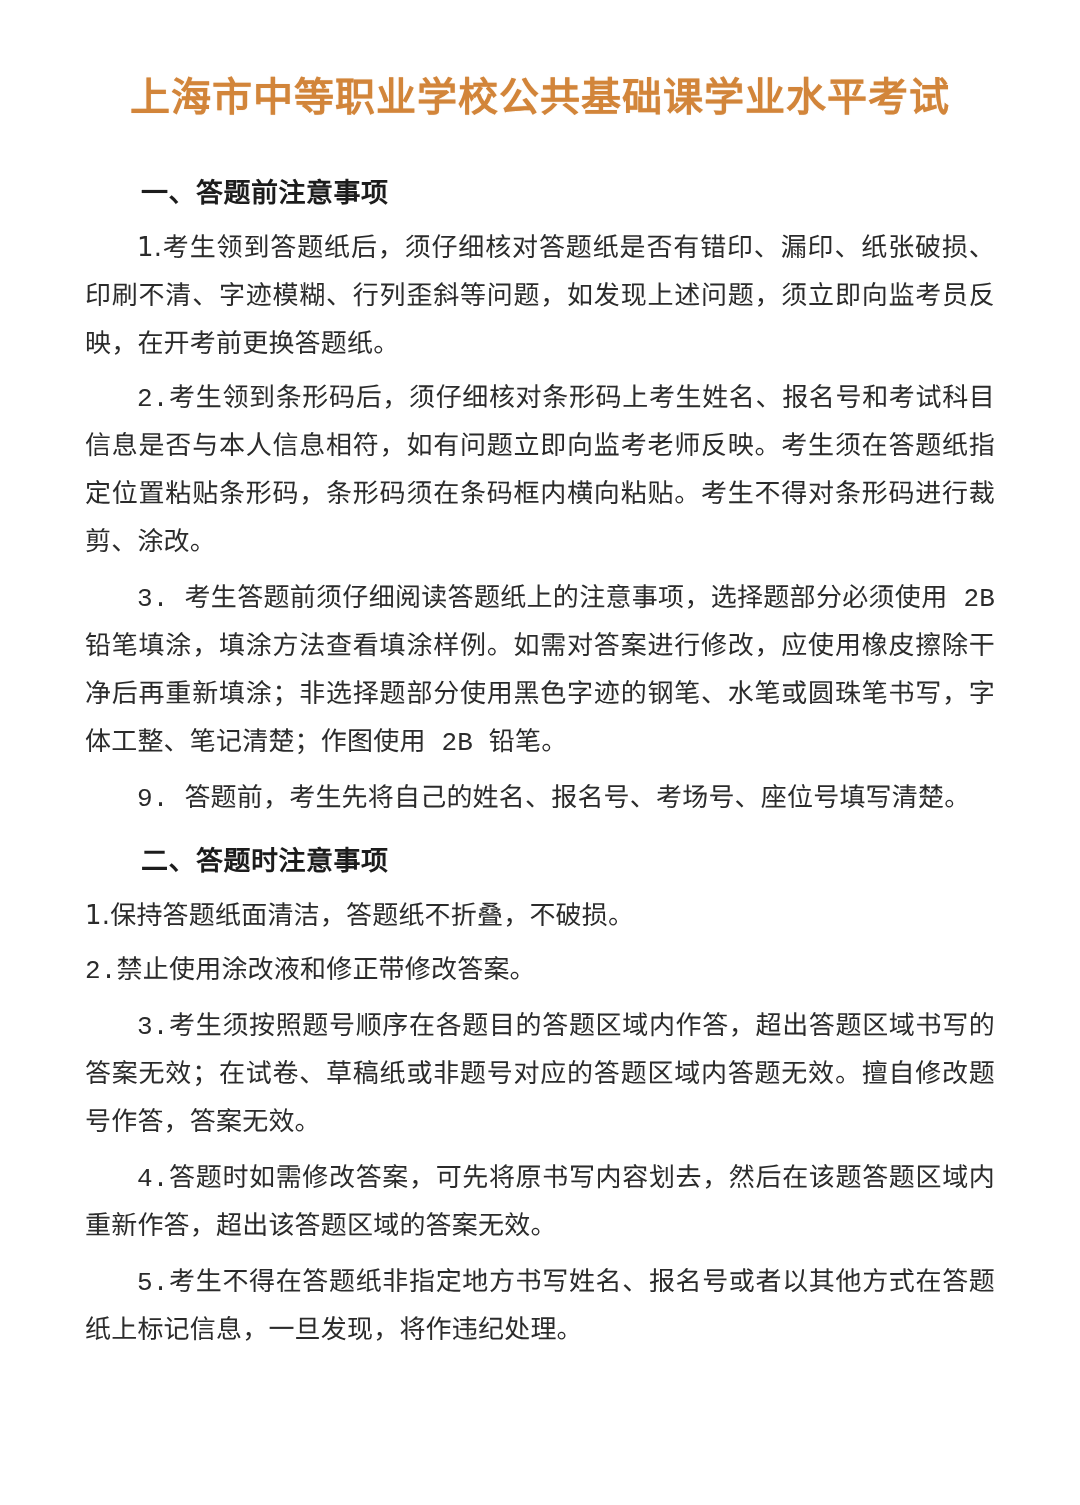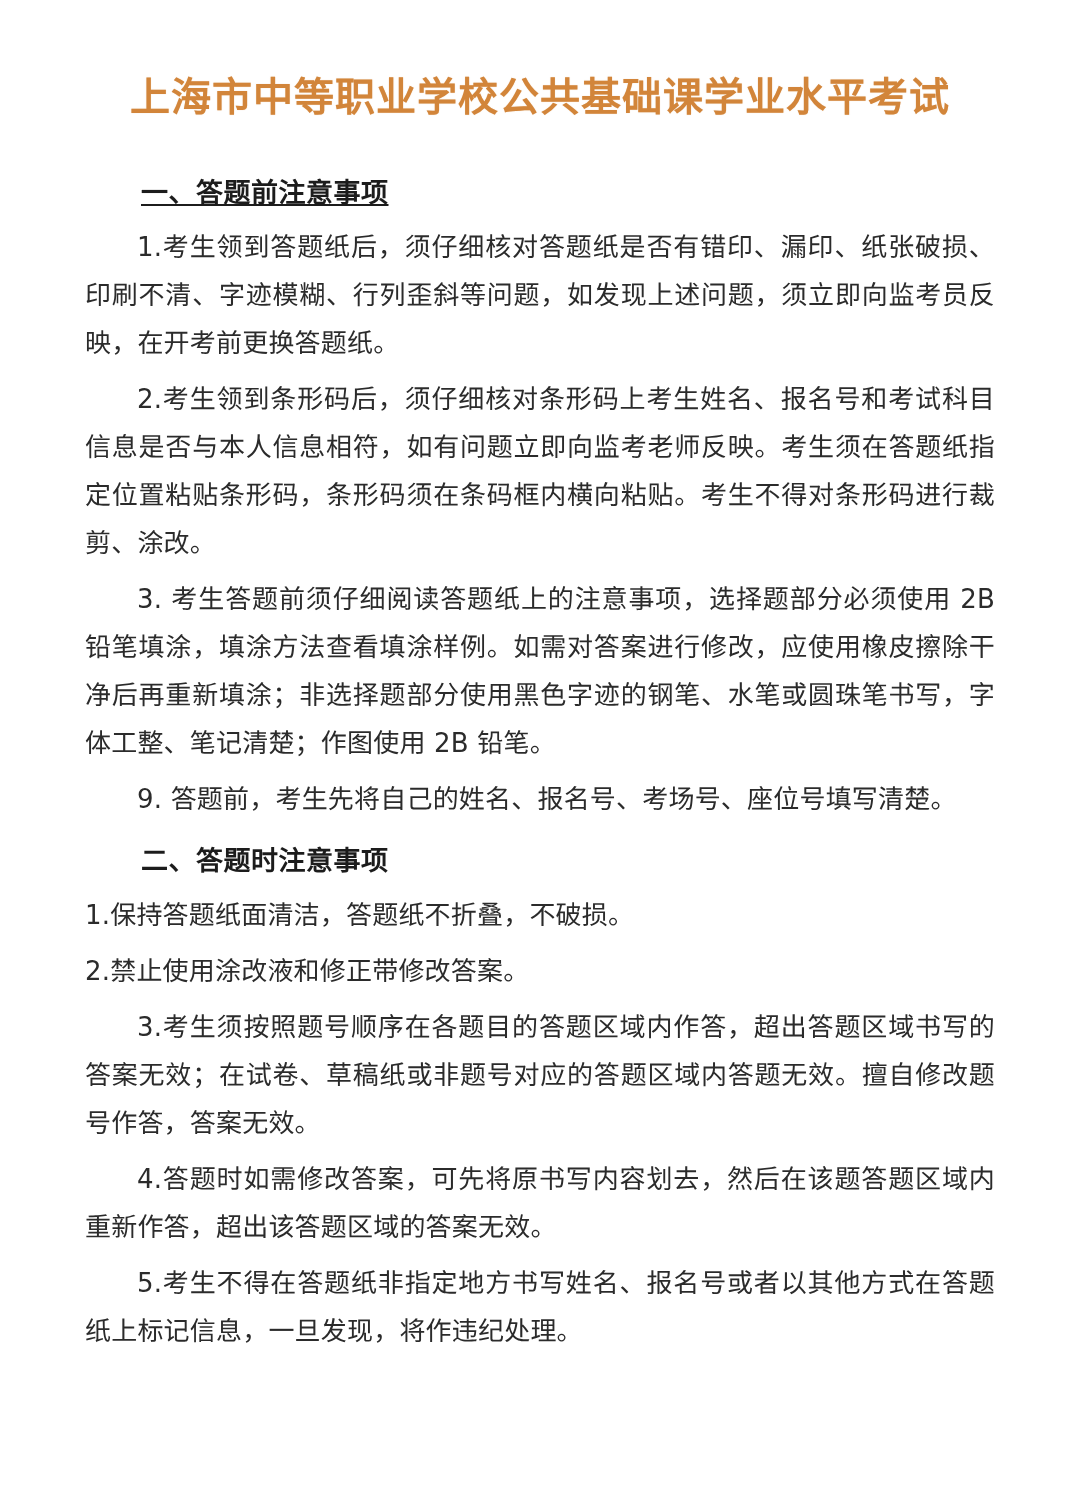--- a/index.html
+++ b/index.html
@@ -55,42 +55,42 @@
     padding: 0;
     font-family: "DejaVu Sans", "Liberation Sans", sans-serif;
     font-weight: bold;
     font-size: 27px;
     line-height: 48px;
     color: #1c1c1c;
     text-indent: 56px;
     letter-spacing: 0.5px;
   }
 
-  #heading-one { margin-top: 44px; text-decoration: underline; }
+  #heading-one { margin-top: 44px; }
   #heading-two { margin-top: 14px; }
 
   
   .para {
     margin: 0;
     padding: 0;
     font-family: "DejaVu Sans", "Liberation Sans", sans-serif;
     font-size: 26px;
     line-height: 48px;
     color: #2b2b2b;
     text-align: justify;
     text-justify: inter-ideograph;
     letter-spacing: 0.2px;
     word-break: break-all;
   }
 
   .para.indent { text-indent: 52px; }
   .para.noindent { text-indent: 0; }
 
   
-  .para + .para { margin-top: 8px; }
+  .para + .para { margin-top: 8px; font-family: Liberation Mono, monospace; }
   .section-heading + .para { margin-top: 6px; }
   .para + .section-heading { margin-top: 14px; }
 </style>
 </head>
 <body>
 
 <div class="page">
   <div class="content">
 
     <h1 class="doc-title">

